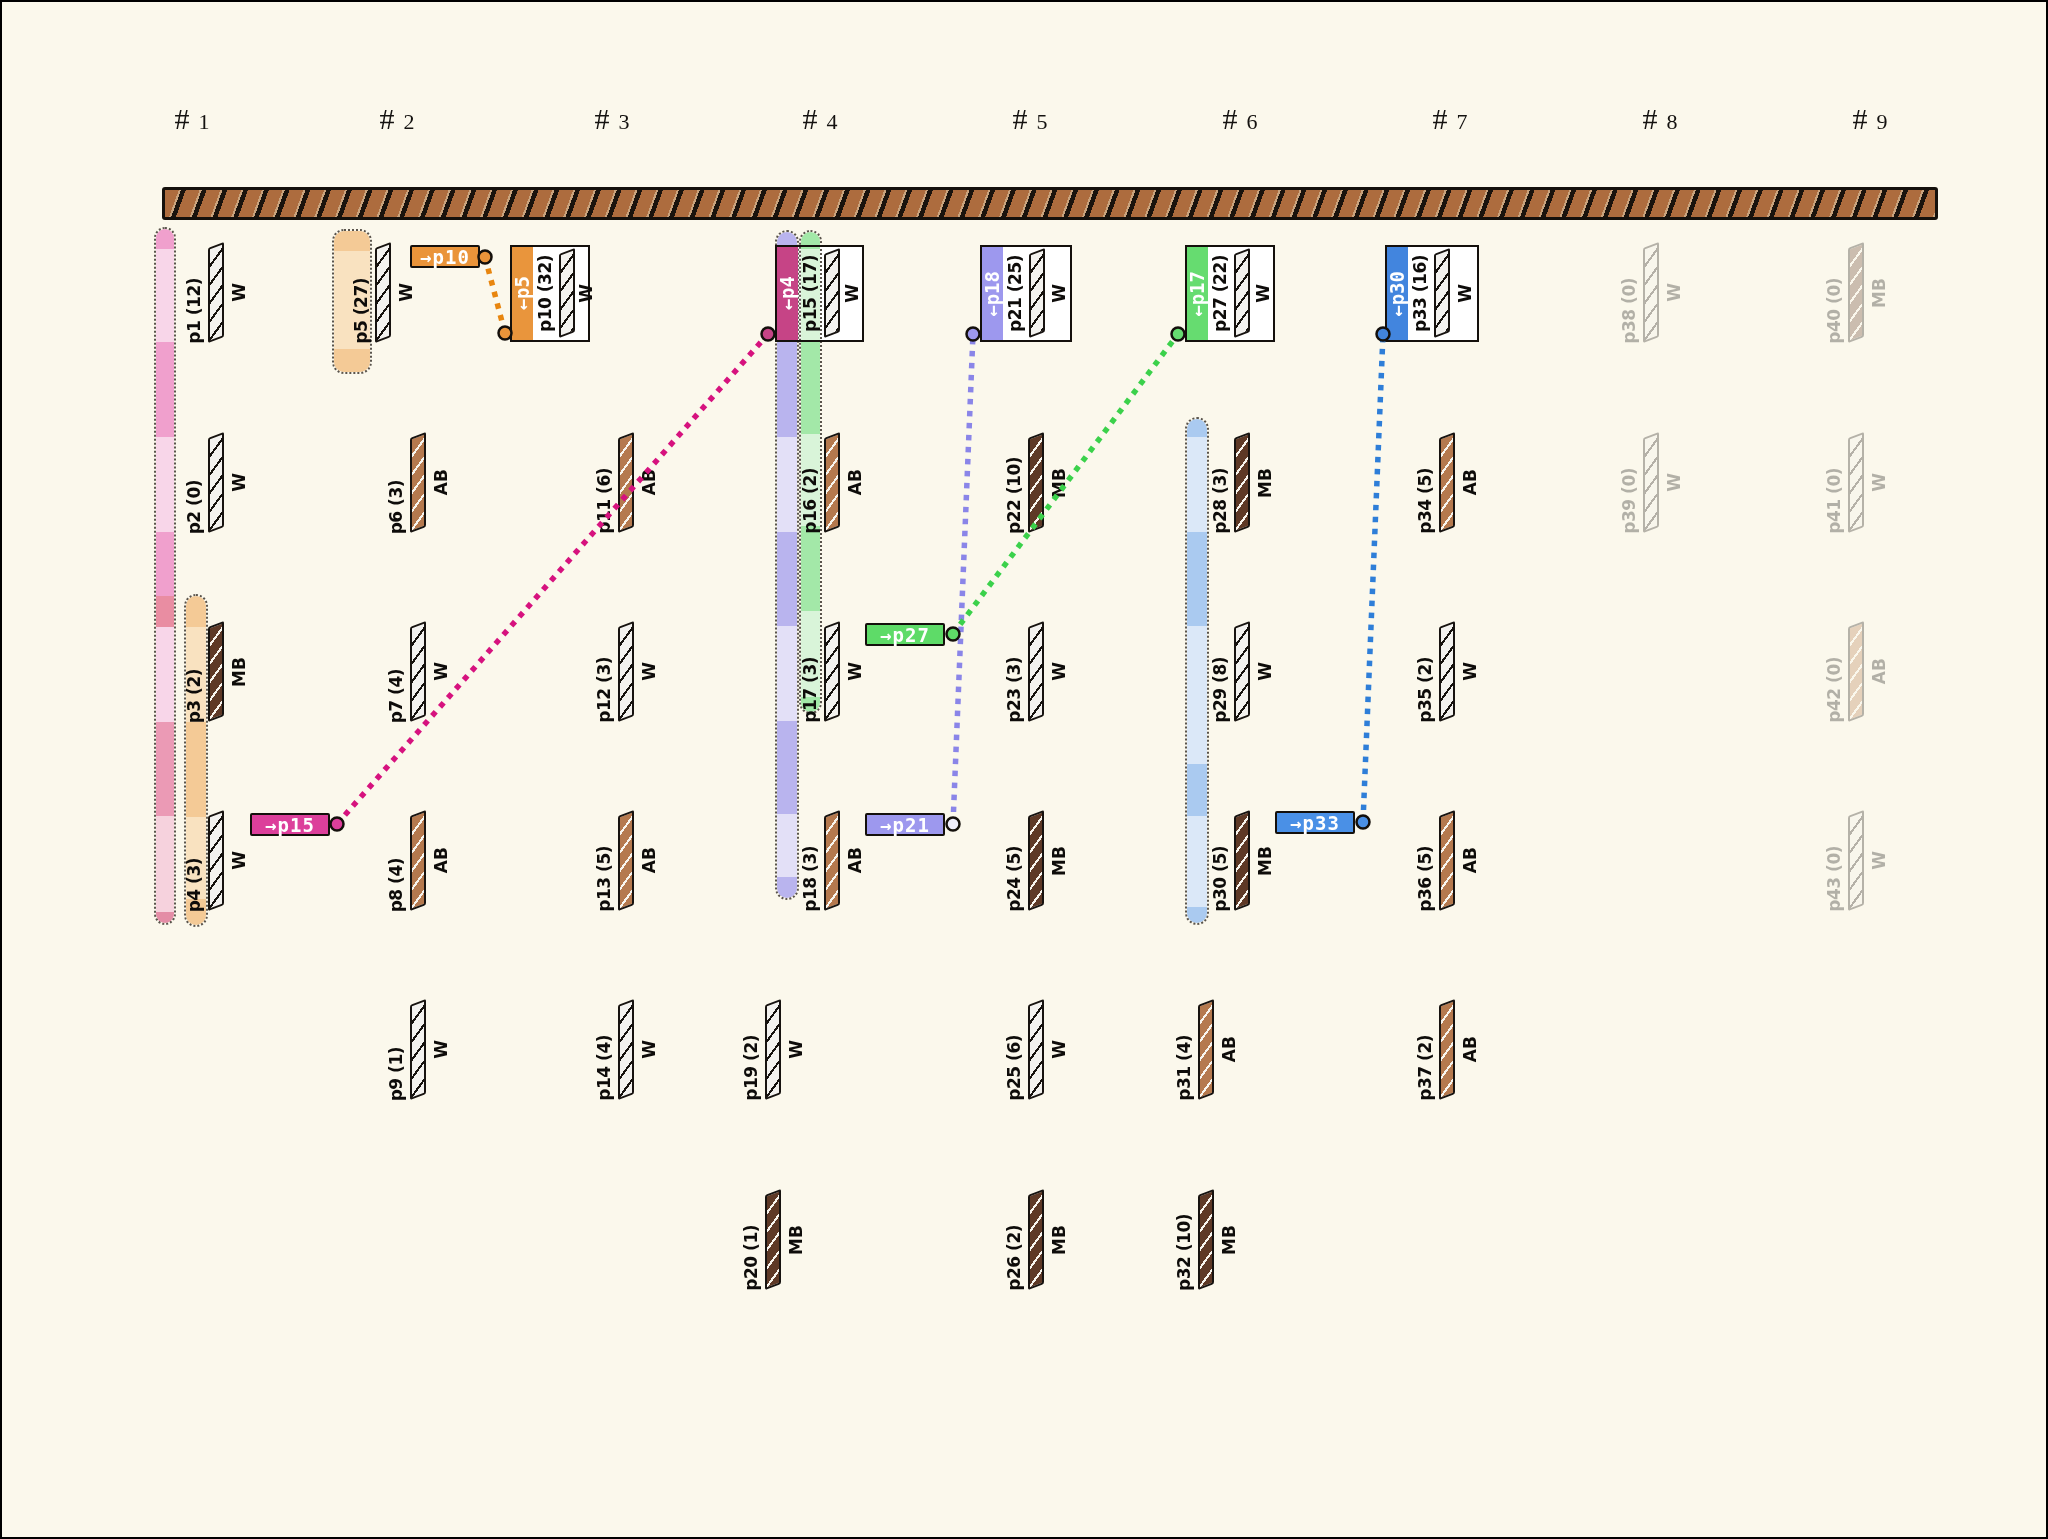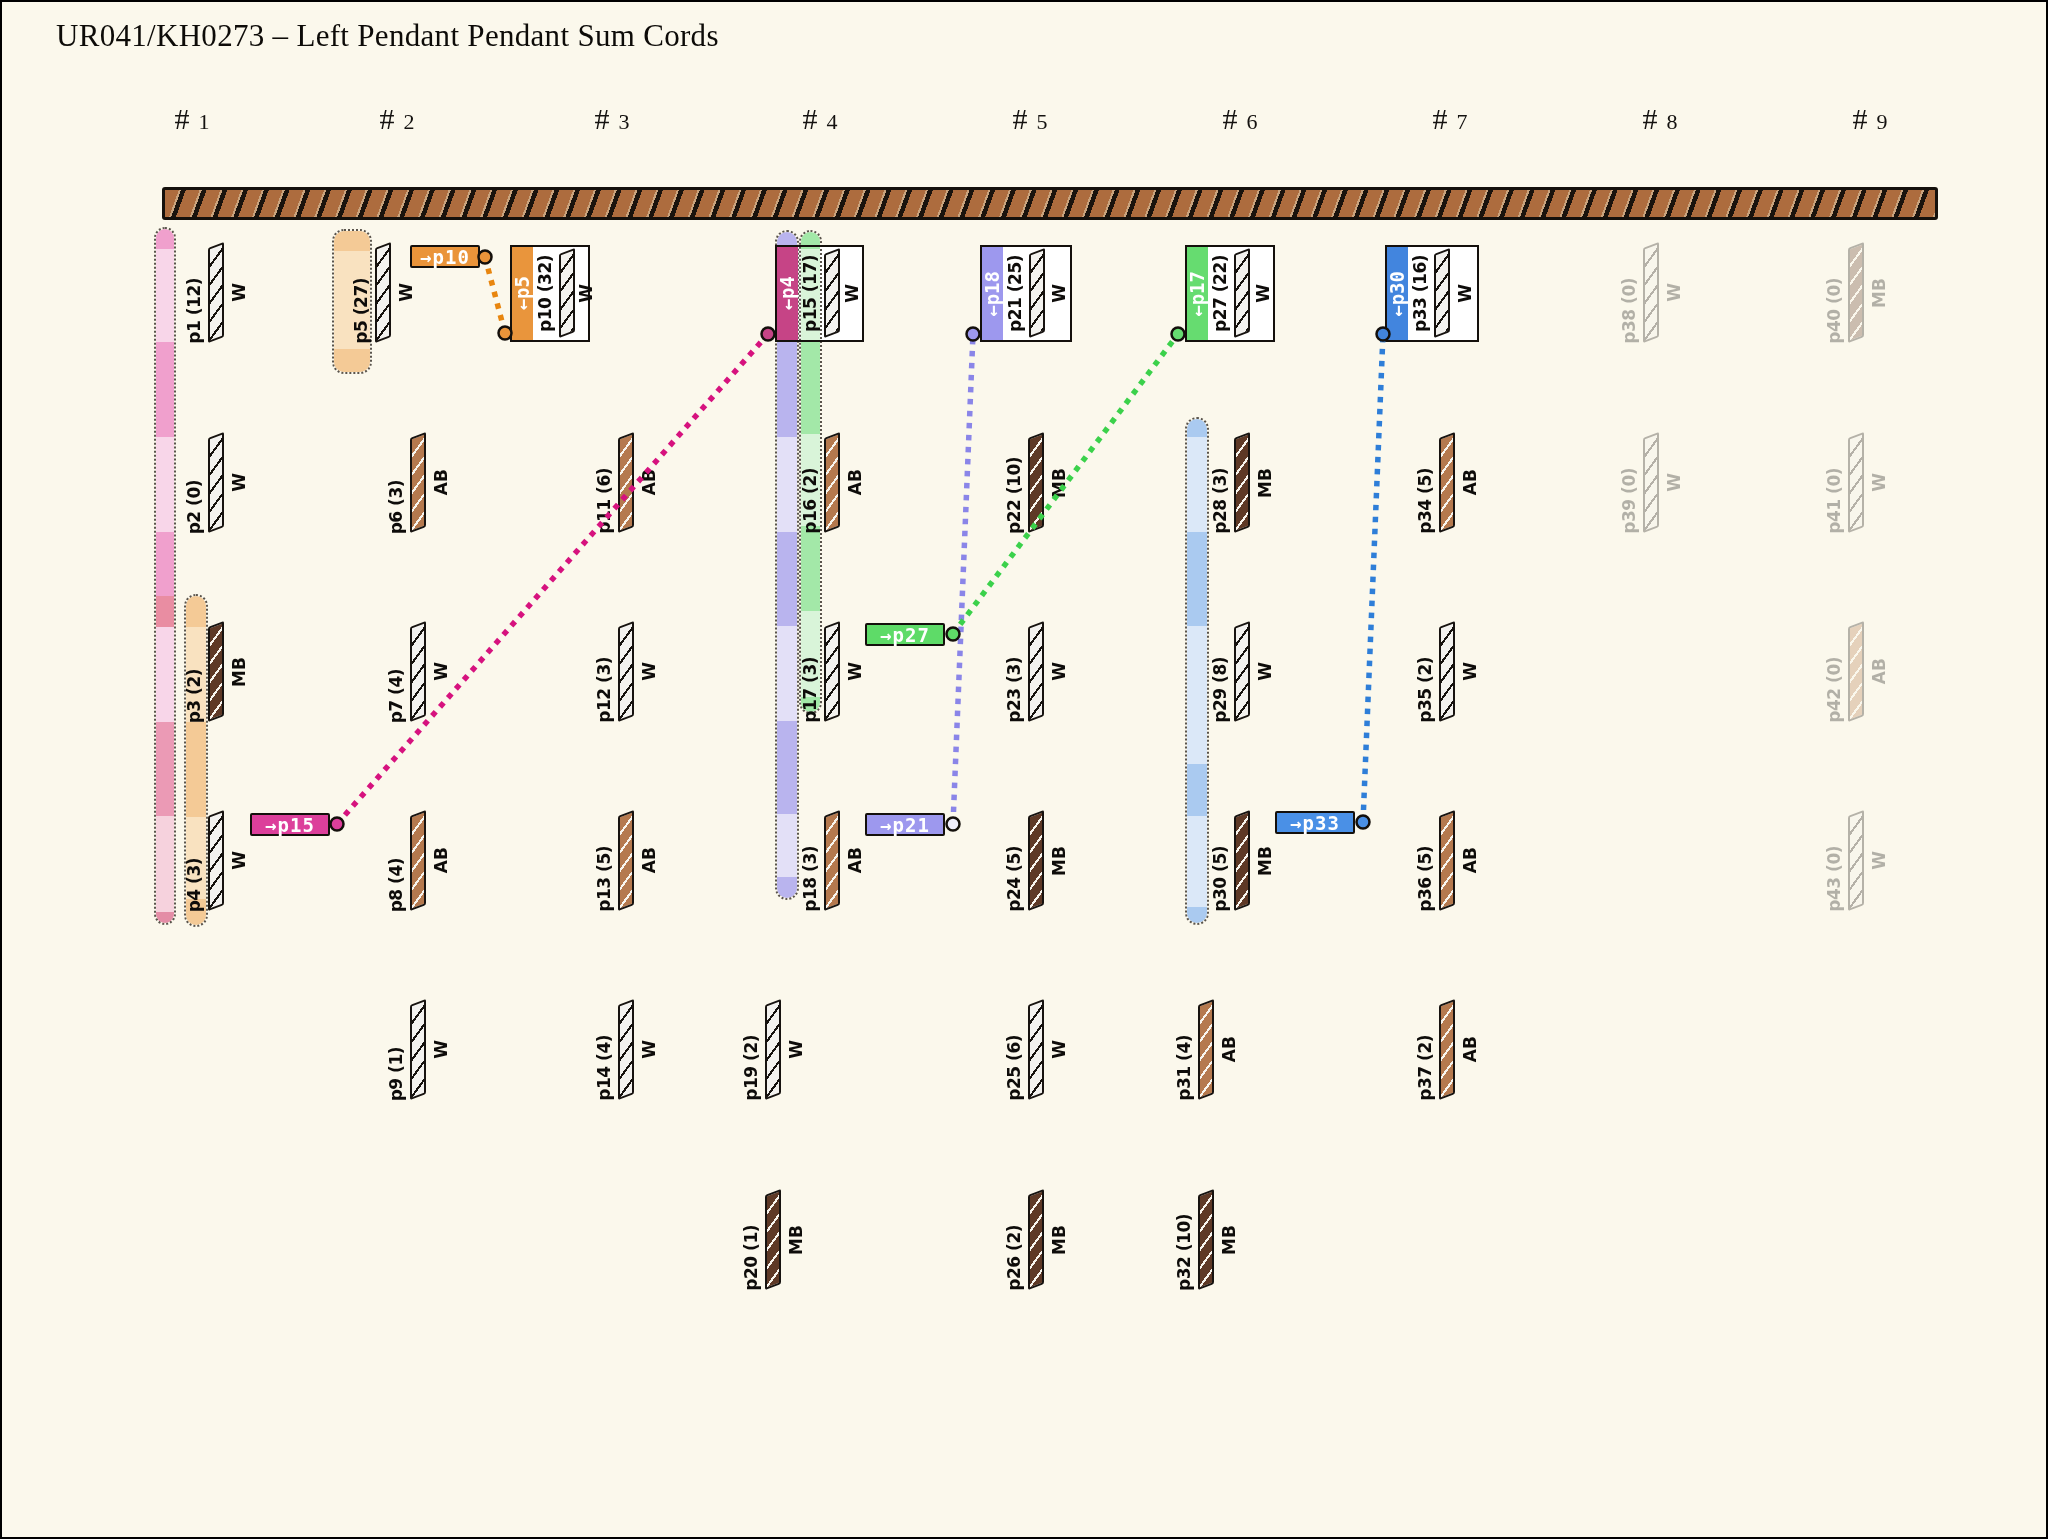--- a/index.html
+++ b/index.html
@@ -33,21 +33,20 @@
   .sumbox .carea{flex:1;display:flex;justify-content:center;align-items:center}
   .tag{position:absolute;box-sizing:border-box;border:2px solid #14100c;border-radius:2px;
        display:flex;justify-content:center;align-items:center;color:#fff;
        font-family:"DejaVu Sans Mono",monospace;font-weight:700;font-size:19px;letter-spacing:1px}
   #links{position:absolute;left:0;top:0;pointer-events:none}
 </style>
 </head>
 <body>
 
 <div id="page">
-  <div id="title" class="abs">UR041/KH0273 – Left Pendant Pendant Sum Cords</div>
   <div id="layer-bg">
       <div class="sumbg abs" style="left: 508px; top: 243px; width: 80px; height: 97px;"></div>
       <div class="sumbg abs" style="left: 773px; top: 243px; width: 89px; height: 97px;"></div>
       <div class="sumbg abs" style="left: 978px; top: 243px; width: 92px; height: 97px;"></div>
       <div class="sumbg abs" style="left: 1183px; top: 243px; width: 90px; height: 97px;"></div>
       <div class="sumbg abs" style="left: 1383px; top: 243px; width: 94px; height: 97px;"></div>
     </div>
   <div id="layer-bands">
       <div class="band" style="left: 152px; top: 225px; width: 22px; height: 698px;">
         <div class="seg" style="height: 20px; background: rgb(240, 160, 205);"></div>

